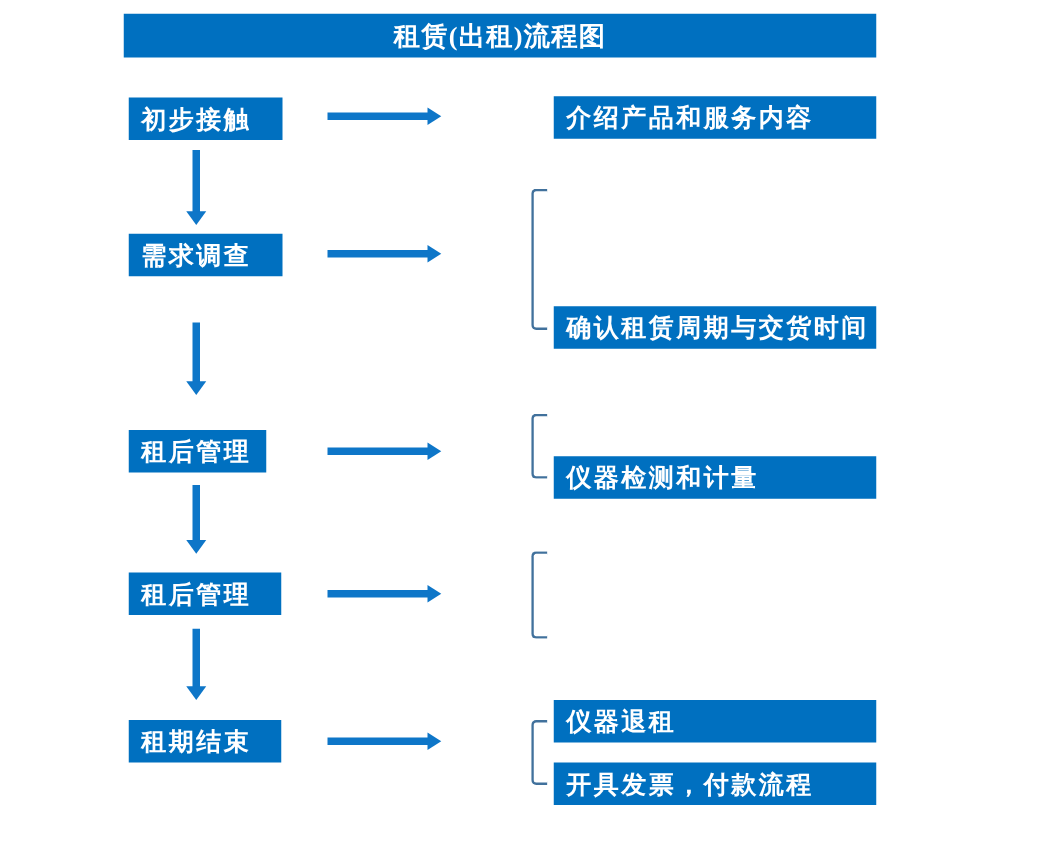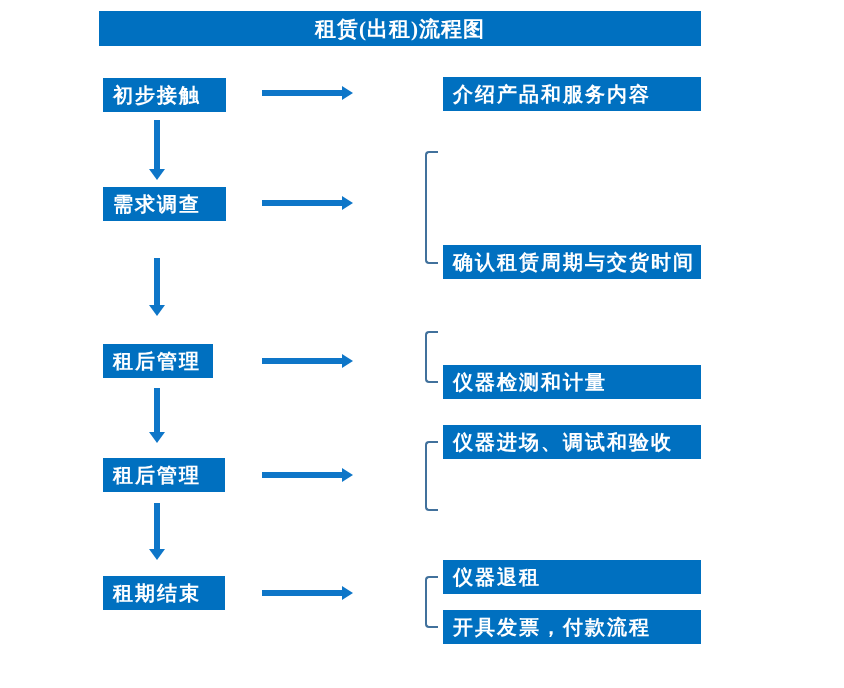--- a/index.html
+++ b/index.html
@@ -179,23 +179,20 @@
   </div>
 
   <div class="box output" style="top:245px">
     <span>确认租赁周期与交货时间</span>
   </div>
 
   <div class="box output" style="top:365px">
     <span>仪器检测和计量</span>
   </div>
 
-  <div class="box output" style="top:425px">
-    <span>仪器进场、调试和验收</span>
-  </div>
 
   <div class="box output" style="top:560px">
     <span>仪器退租</span>
   </div>
   <div class="box output" style="top:610px">
     <span>开具发票，付款流程</span>
   </div>
 
 </div>
 

